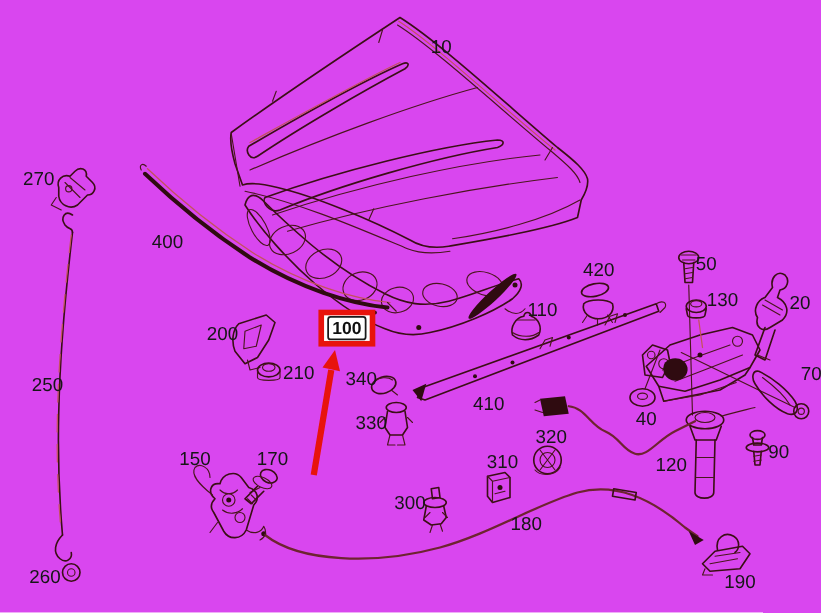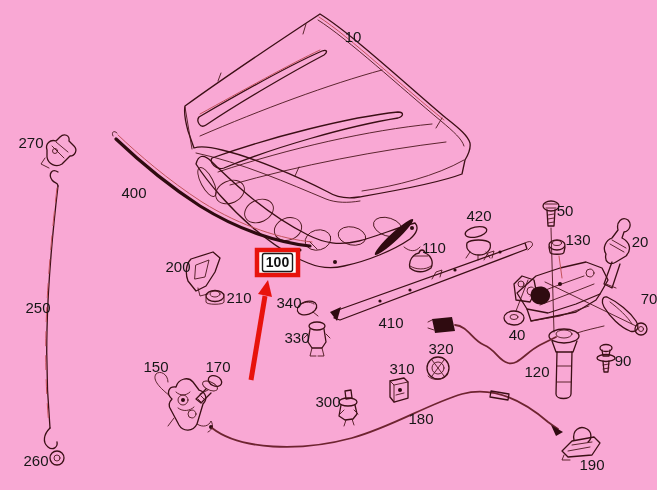--- a/index.html
+++ b/index.html
@@ -1,16 +1,16 @@
 <!DOCTYPE html>
 <html><head>
 <meta charset="utf-8">
 <style>
   html,body{margin:0;padding:0;background:#fff;}
-  .stage{position:relative;width:657px;height:490px;background:#f9a8d4;overflow:hidden;}
+  .stage{position:relative;width:657px;height:490px;background:#d946ef;overflow:hidden;}
   svg{display:block;}
   
   .o {fill:none;stroke:#3b0f15;stroke-width:1.3;stroke-linecap:round;stroke-linejoin:round;}
   .o2{fill:none;stroke:#4a161c;stroke-width:.9;stroke-linecap:round;stroke-linejoin:round;}
   .dk{fill:#2f0b10;stroke:none;}
   .rd{fill:none;stroke:#c4535c;stroke-width:1;stroke-linecap:round;}
   .cbl{fill:none;stroke:#6e2430;stroke-width:1.8;stroke-linecap:round;}
   .th{fill:none;stroke:#2f0b10;stroke-width:3.2;stroke-linecap:round;}
   .lbl{font-family:"Liberation Sans",sans-serif;font-size:15px;fill:#161616;text-anchor:middle;}
   .lbl-box{font-family:"Liberation Sans",sans-serif;font-size:14px;font-weight:700;fill:#111;text-anchor:middle;}

